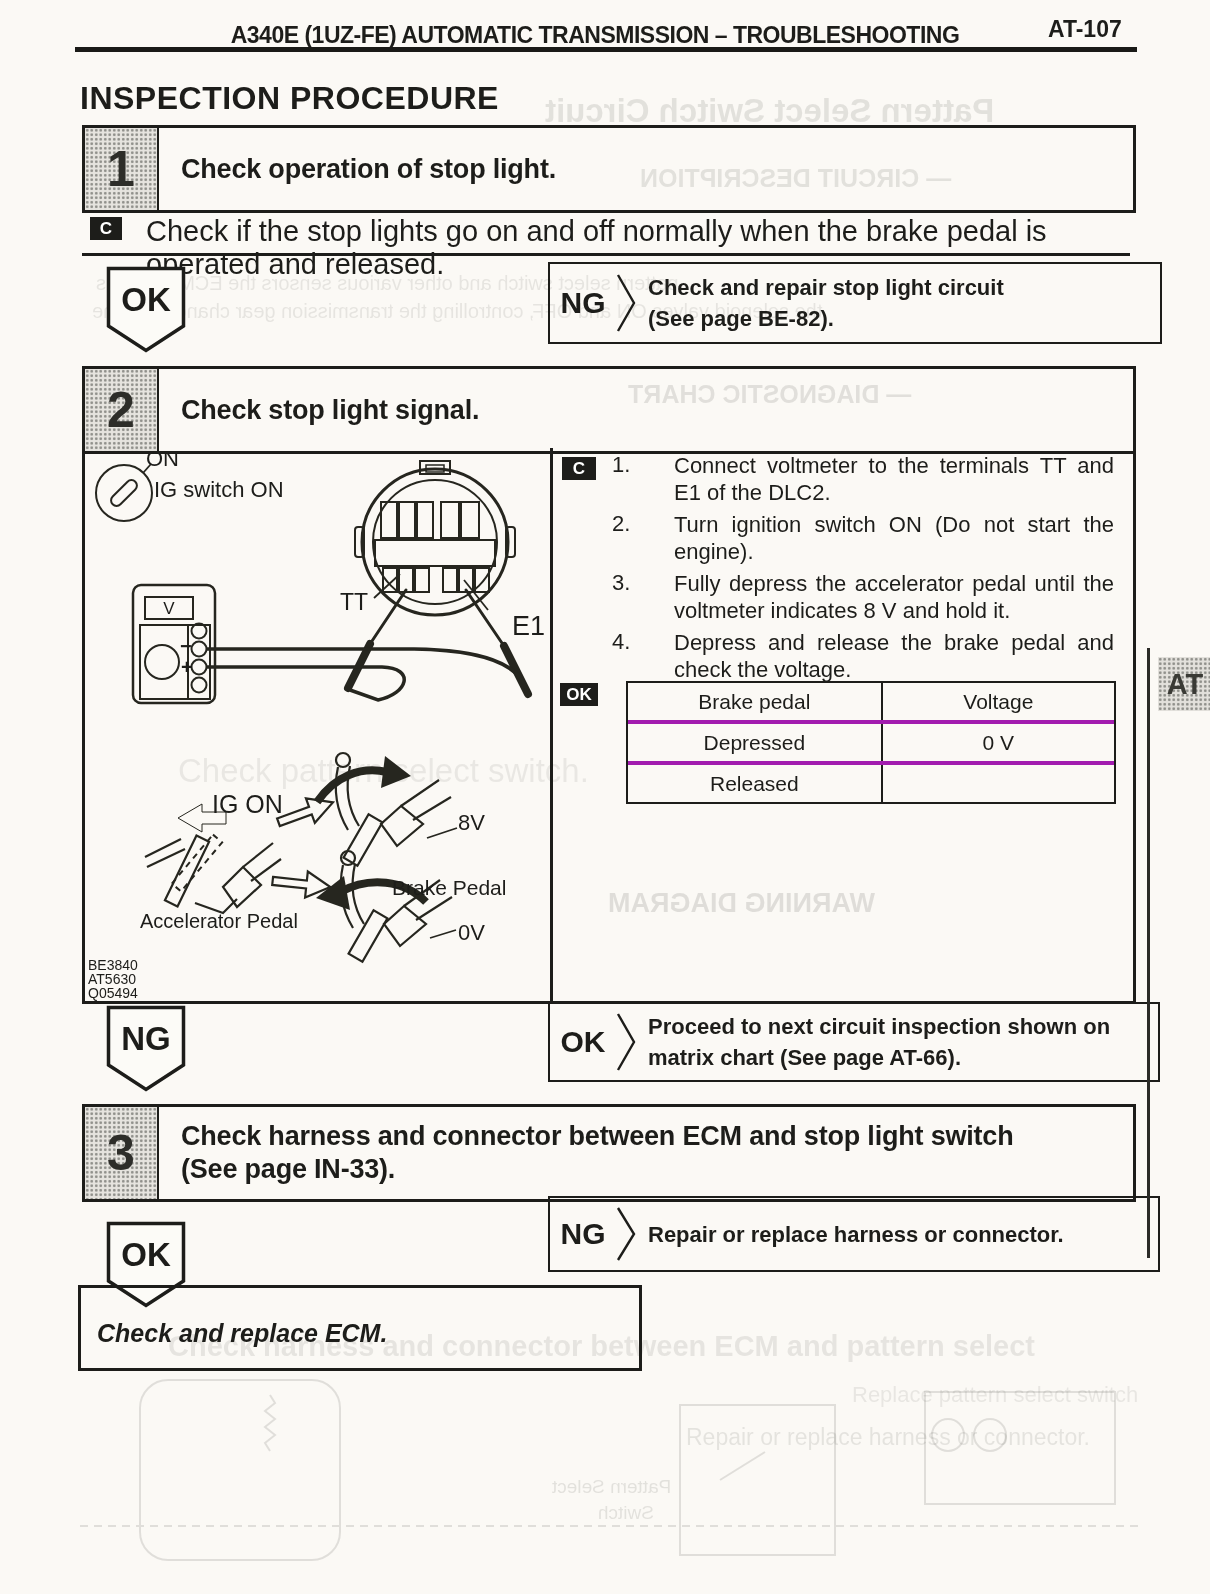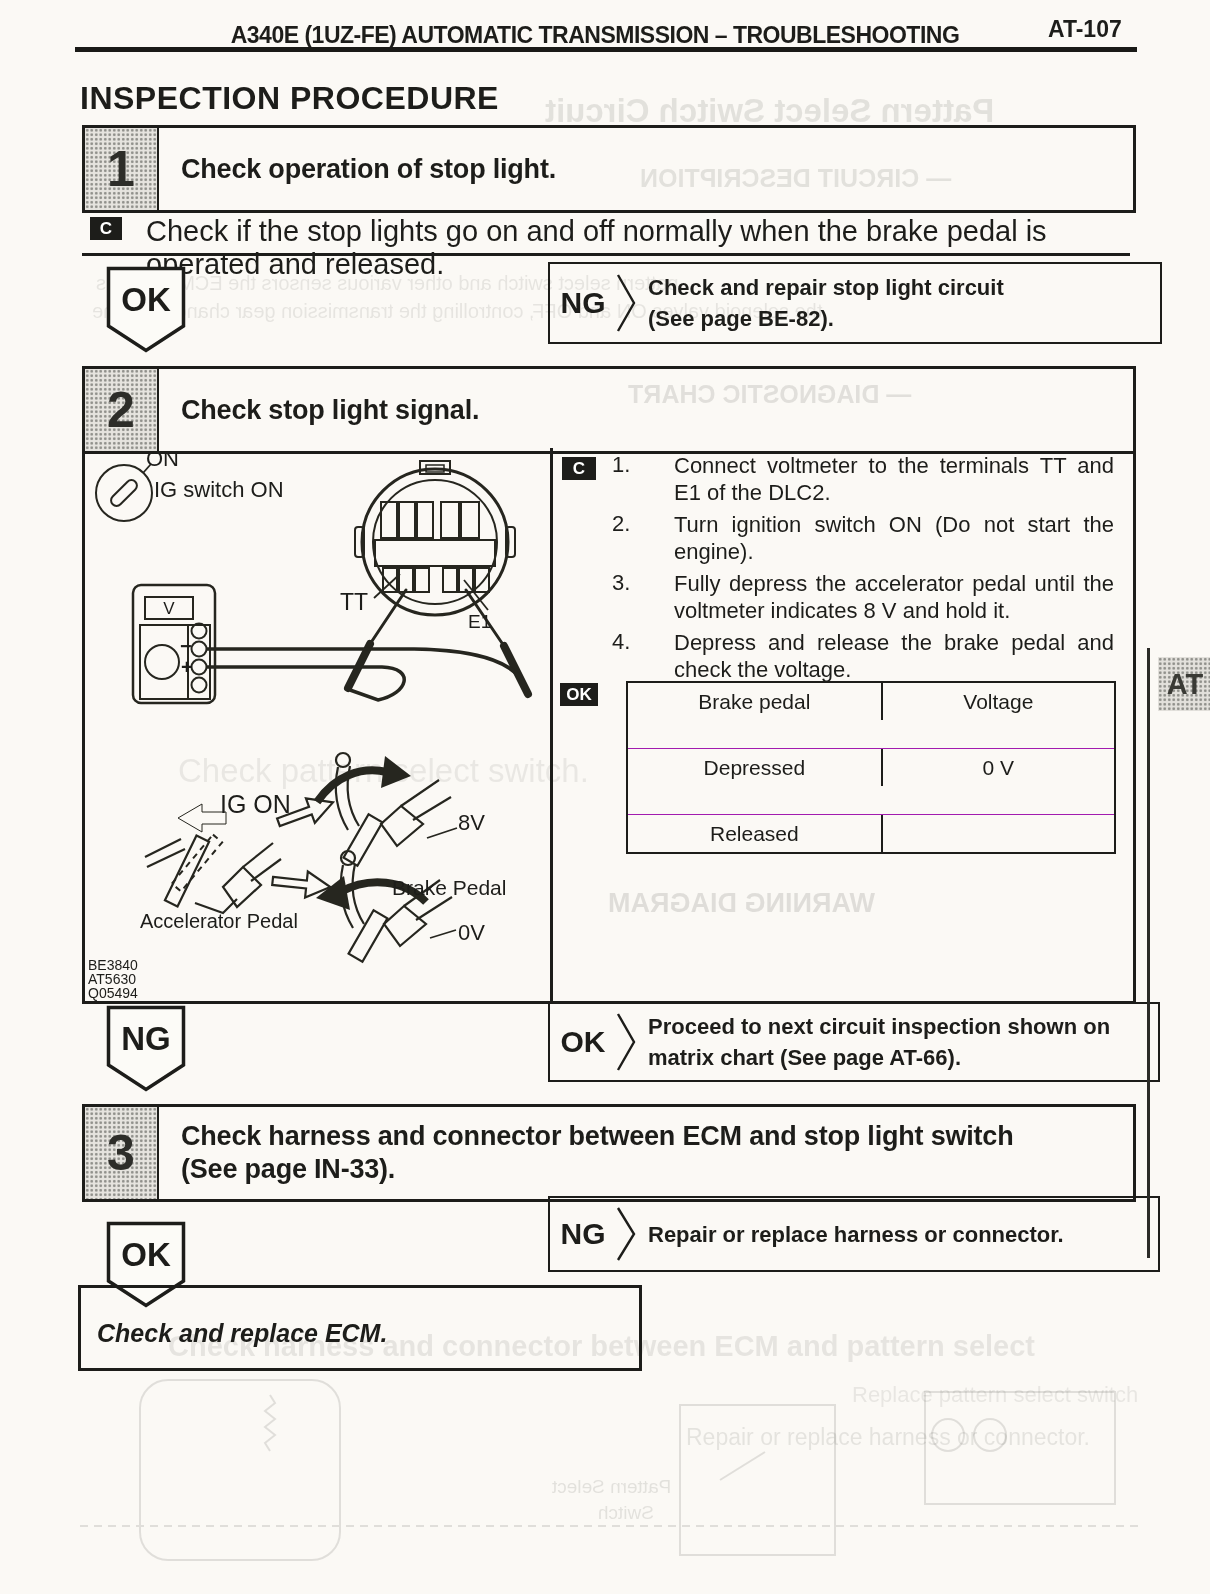--- a/index.html
+++ b/index.html
@@ -49,21 +49,21 @@
   .rbox .chev{flex:none;margin-right:10px;}
   .rbox .txt{font-size:22px;font-weight:bold;line-height:31px;}
   
   .instr{left:612px;top:452px;width:502px;}
   .irow{display:flex;margin-bottom:5px;}
   .irow .n{width:62px;flex:none;font-size:22px;}
   .irow .t{flex:1;font-size:22px;line-height:27px;text-align:justify;}
   .okbadge{left:560px;top:683px;width:38px;}
   .vtable{left:626px;top:681px;width:486px;border:2.5px solid #1d1d1a;}
   .vtr{display:flex;height:37px;}
-  .vtr + .vtr{border-top:1px solid #a21caf;margin-top:28px;}
+  .vtr + .vtr{border-top:4px solid #a21caf;}
   .vtd{display:flex;align-items:center;justify-content:center;font-size:21px;}
   .vc1{width:52%;border-right:2px solid #1d1d1a;}
   .vc2{flex:1;}
   
   .dlabel{position:absolute;font-size:22px;}
   .figcode{position:absolute;left:88px;font-size:14px;line-height:14px;}
   
   .edge-line{left:1147px;top:648px;width:3px;height:610px;background:#2b2b27;}
   .at-tab{left:1158px;top:657px;width:54px;height:54px;display:flex;align-items:center;justify-content:center;
           font-size:29px;font-weight:bold;color:#3a3a35;
@@ -243,22 +243,22 @@
       <line x1="90" y1="88" x2="116" y2="80" stroke-width="1.8"></line>
     </g>
   </svg>
 
   <span class="dlabel" style="left:146px;top:446px;">ON</span>
   <span class="dlabel" style="left:154px;top:477px;">IG switch ON</span>
   <span class="dlabel" style="left:145px;top:599px;width:48px;text-align:center;font-size:17px;">V</span>
   <span class="dlabel" style="left:180px;top:635px;font-size:20px;font-weight:bold;">−</span>
   <span class="dlabel" style="left:181px;top:656px;font-size:20px;font-weight:bold;">+</span>
   <span class="dlabel" style="left:340px;top:589px;font-size:23px;">TT</span>
-  <span class="dlabel" style="left:468px;top:611px;font-size:19px;">E1</span>
-  <span class="dlabel" style="left:220px;top:790px;font-size:25px;">IG ON</span>
+  <span class="dlabel" style="left:512px;top:611px;font-size:27px;">E1</span>
+  <span class="dlabel" style="left:212px;top:790px;font-size:25px;">IG ON</span>
   <span class="dlabel" style="left:458px;top:810px;">8V</span>
   <span class="dlabel" style="left:392px;top:876px;font-size:21px;">Brake Pedal</span>
   <span class="dlabel" style="left:458px;top:920px;">0V</span>
   <span class="dlabel" style="left:140px;top:910px;font-size:20px;">Accelerator Pedal</span>
   <span class="figcode" style="top:958px;">BE3840</span>
   <span class="figcode" style="top:972px;text-align:center;">AT5630</span>
   <span class="figcode" style="top:986px;">Q05494</span>
 
   <div class="cbadge" style="left:562px;top:457px;width:34px;">C</div>
   <div class="abs instr">

